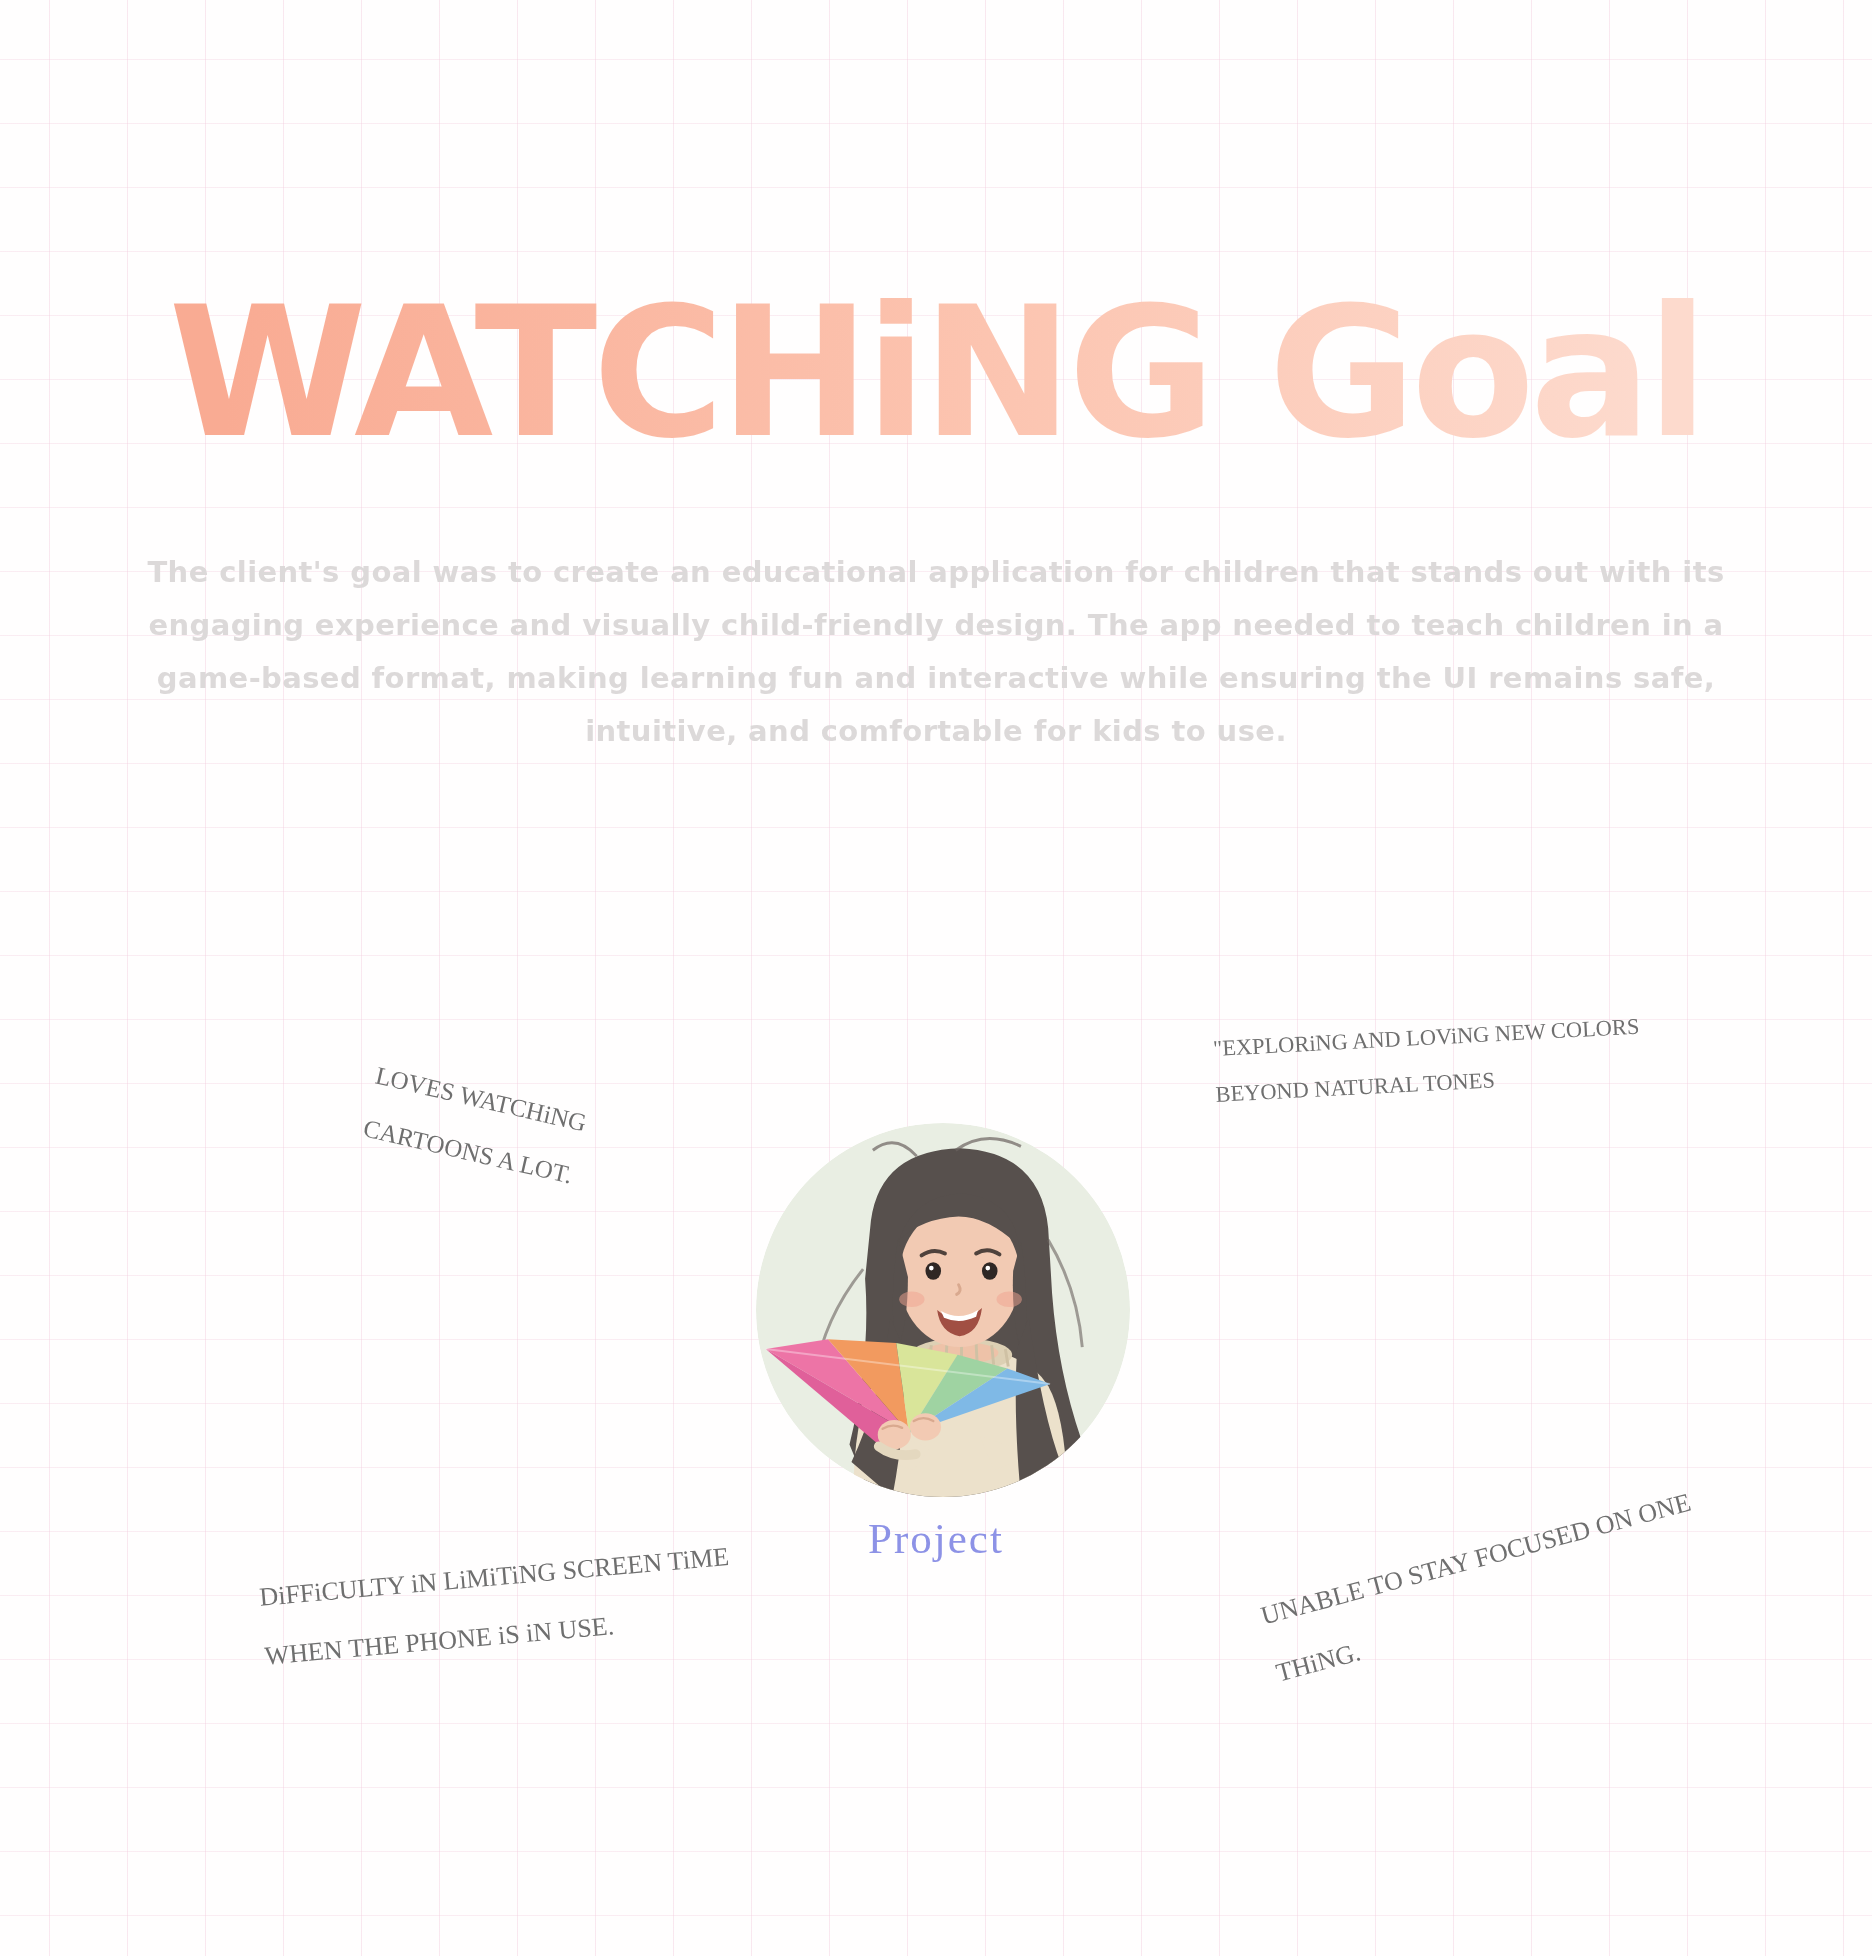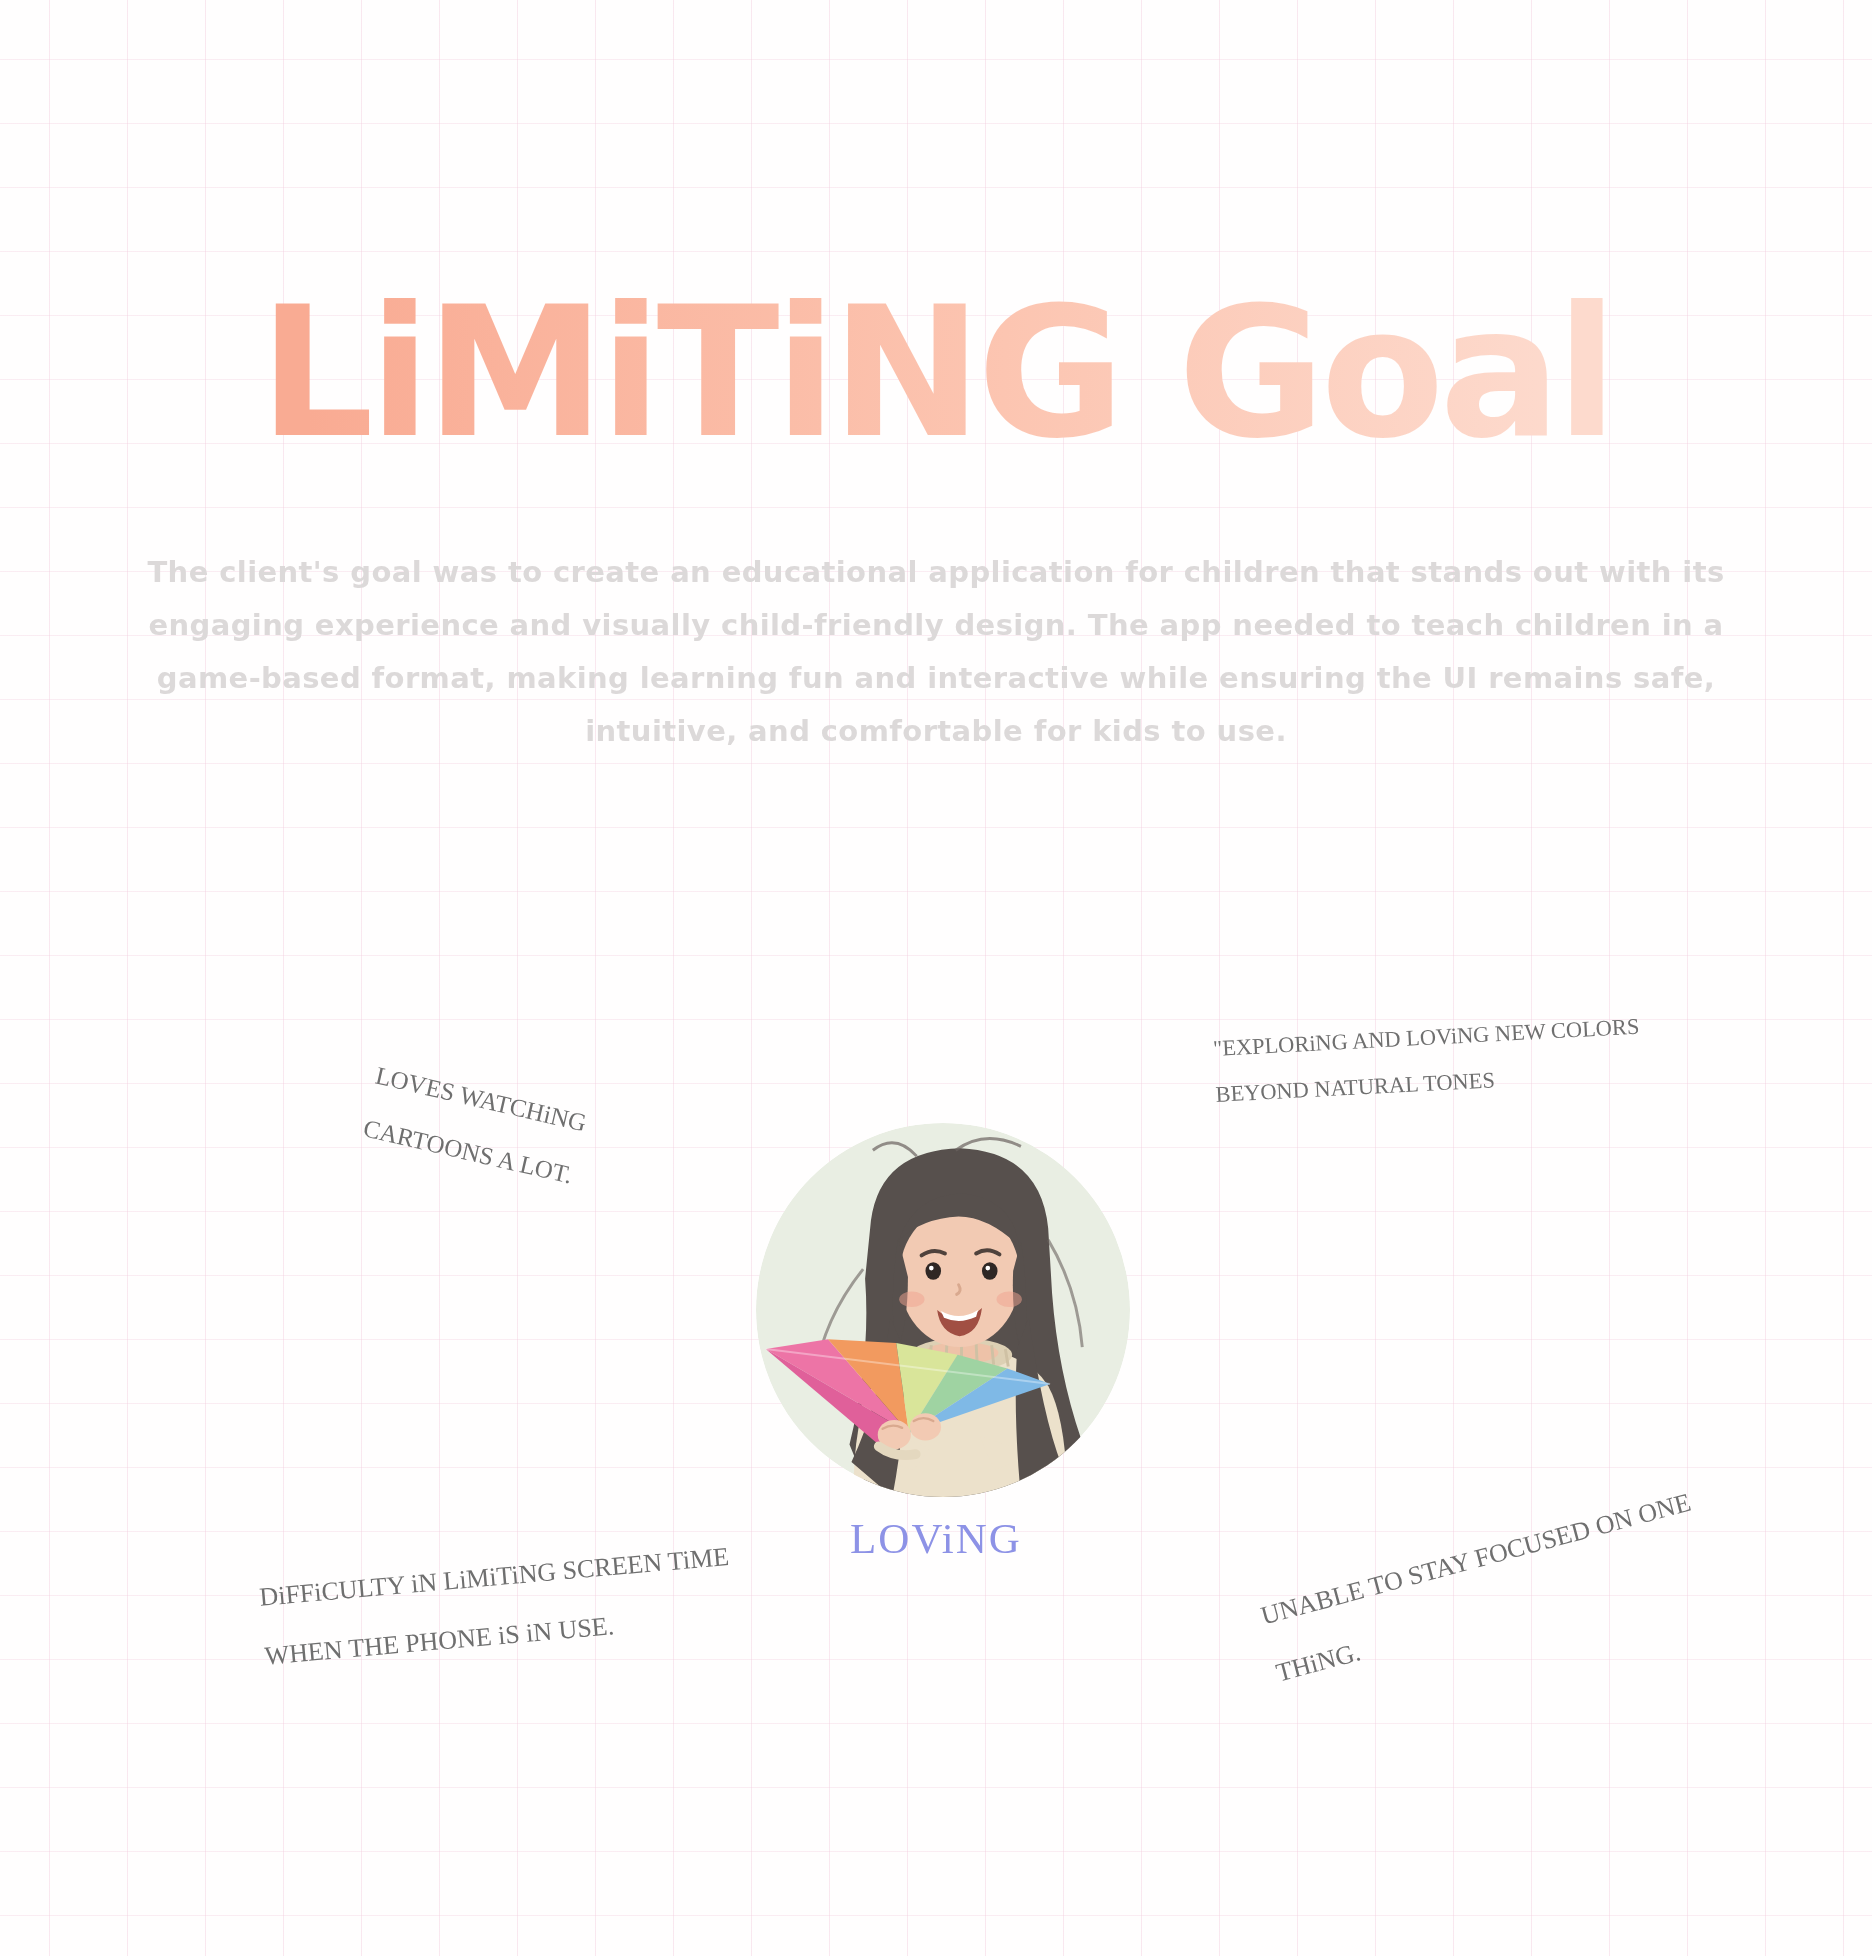--- a/index.html
+++ b/index.html
@@ -71,21 +71,21 @@
   .note-cartoons   { left:382px;  top:1049px; font-size:25px; line-height:54px; transform:rotate(13deg); }
   .note-colors     { left:1212px; top:1026px; font-size:22.4px; line-height:46px; transform:rotate(-3deg); }
   .note-screentime { left:257px;  top:1568px; font-size:26px; line-height:59px; transform:rotate(-5deg); }
   .note-focus      { left:1254px; top:1588px; font-size:26px; line-height:59px; transform:rotate(-15deg); }
 </style>
 </head>
 <body>
 
 <div class="page">
 
-  <h1 class="title"><span class="grad">LiMiTiNG Goal</span></h1>
+  <h1 class="title"><span class="grad">WATCHiNG Goal</span></h1>
 
   <p class="intro">The client's goal was to create an educational application for children that stands out with its
 engaging experience and visually child-friendly design. The app needed to teach children in a
 game-based format, making learning fun and interactive while ensuring the UI remains safe,
 intuitive, and comfortable for kids to use.</p>
 
   <div class="note note-cartoons">LOVES WATCHiNG
 CARTOONS A LOT.</div>
 
   <div class="note note-colors">"EXPLORiNG AND LOViNG NEW COLORS
@@ -150,21 +150,21 @@
 
       <g>
         <ellipse cx="142" cy="320" rx="17" ry="15" fill="#f2cab3"></ellipse>
         <ellipse cx="174" cy="312" rx="16" ry="14" fill="#f2cab3"></ellipse>
         <path d="M130,314 Q140,308 150,313 M162,306 Q172,300 182,306" stroke="#d9a98f" stroke-width="2.5" fill="none" stroke-linecap="round"></path>
         <path d="M126,332 Q142,344 164,340" stroke="#e4d8bf" stroke-width="10" fill="none" stroke-linecap="round"></path>
       </g>
     </svg>
   </div>
 
-  <div class="persona-name">LOViNG</div>
+  <div class="persona-name">Project</div>
 
   <div class="note note-screentime">DiFFiCULTY iN LiMiTiNG SCREEN TiME
 WHEN THE PHONE iS iN USE.</div>
 
   <div class="note note-focus">UNABLE TO STAY FOCUSED ON ONE
 THiNG.</div>
 
 </div>
 
 

